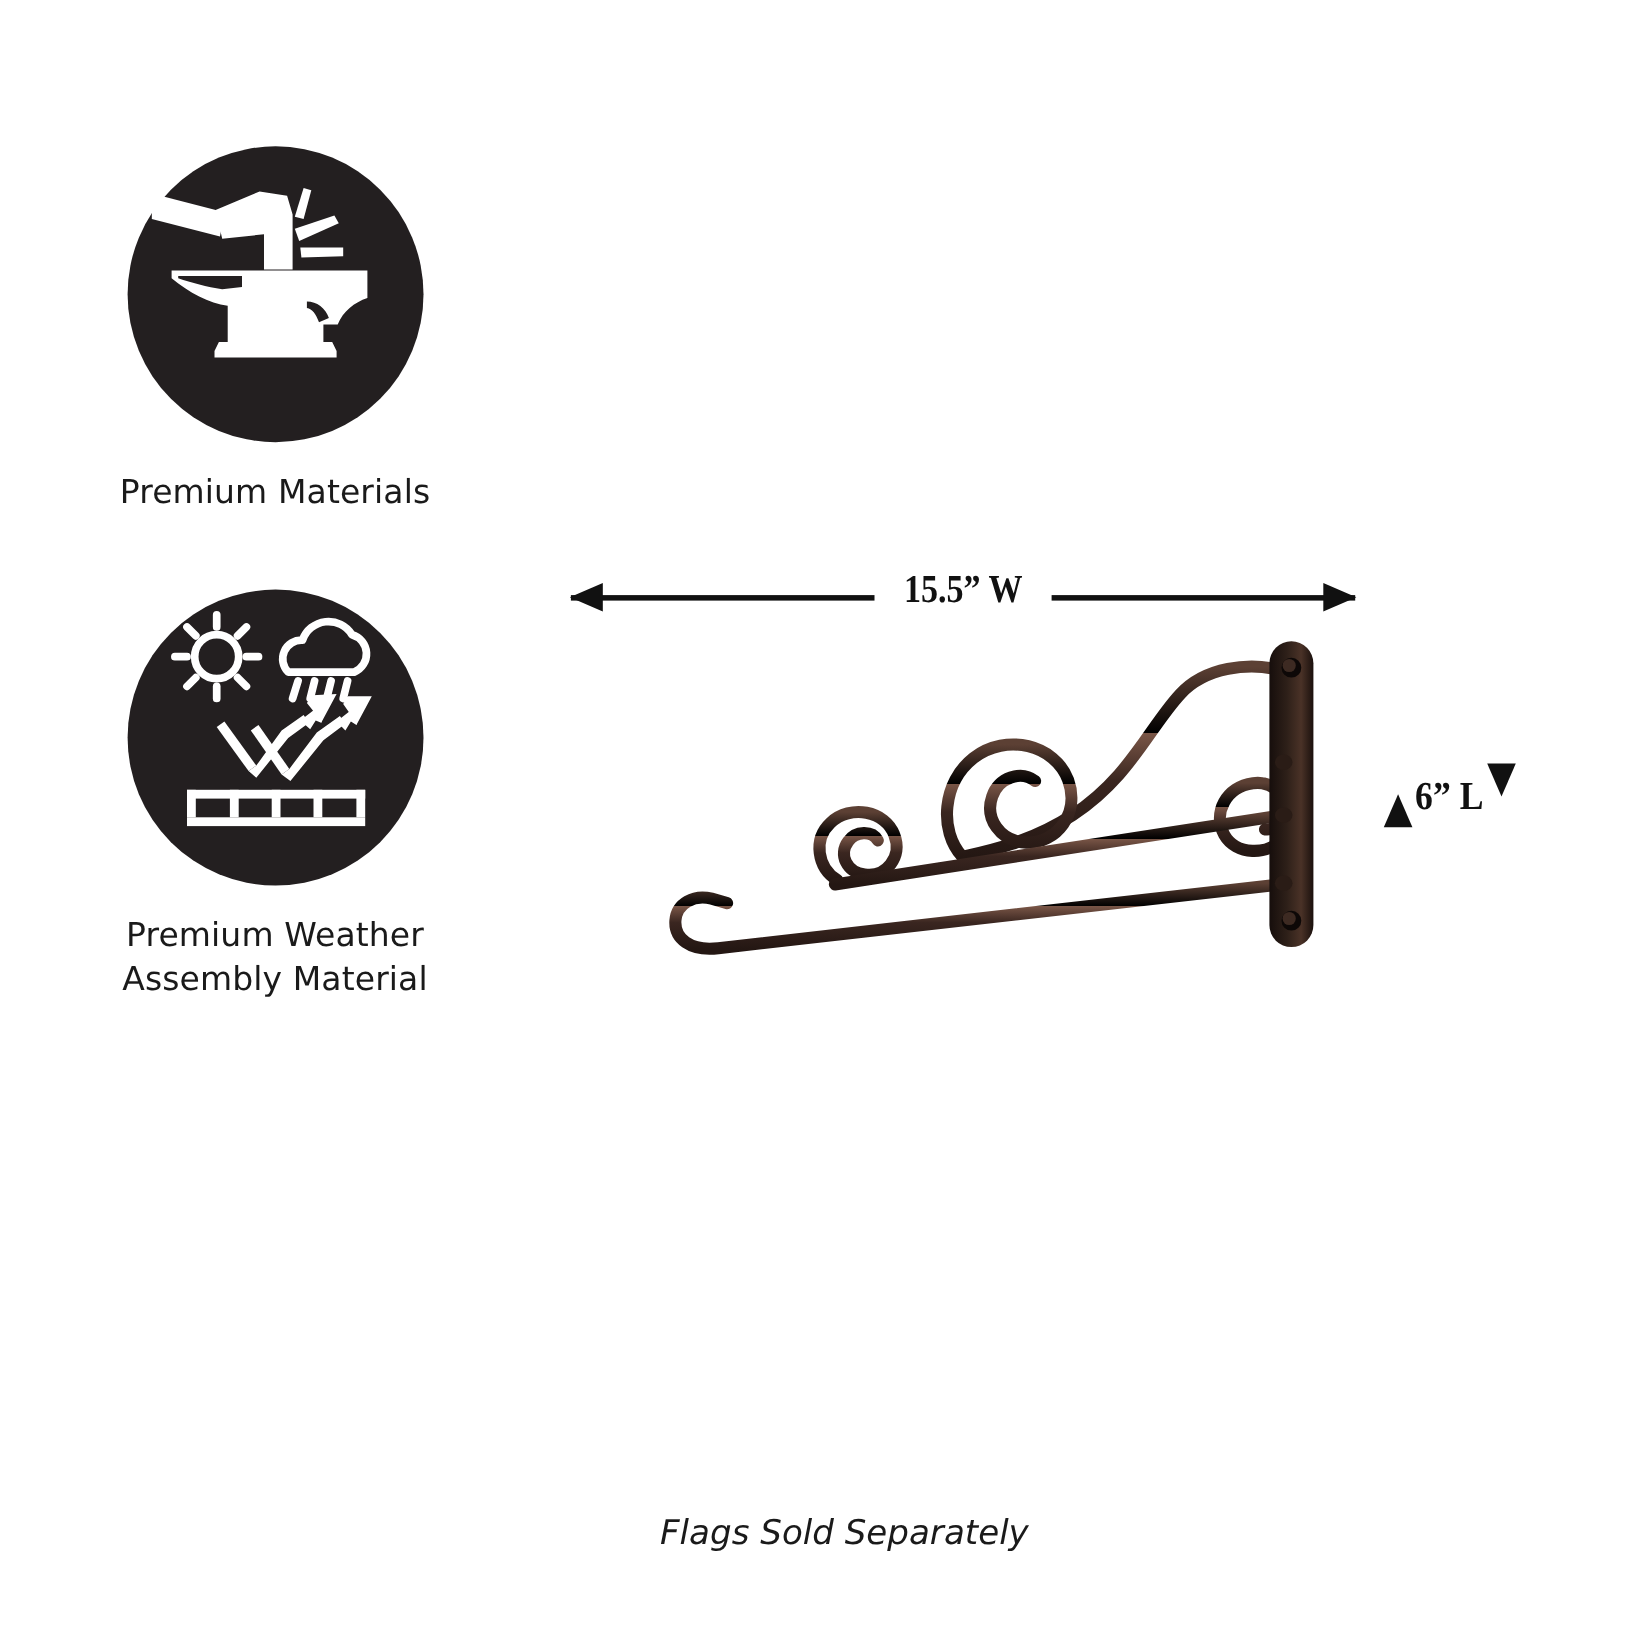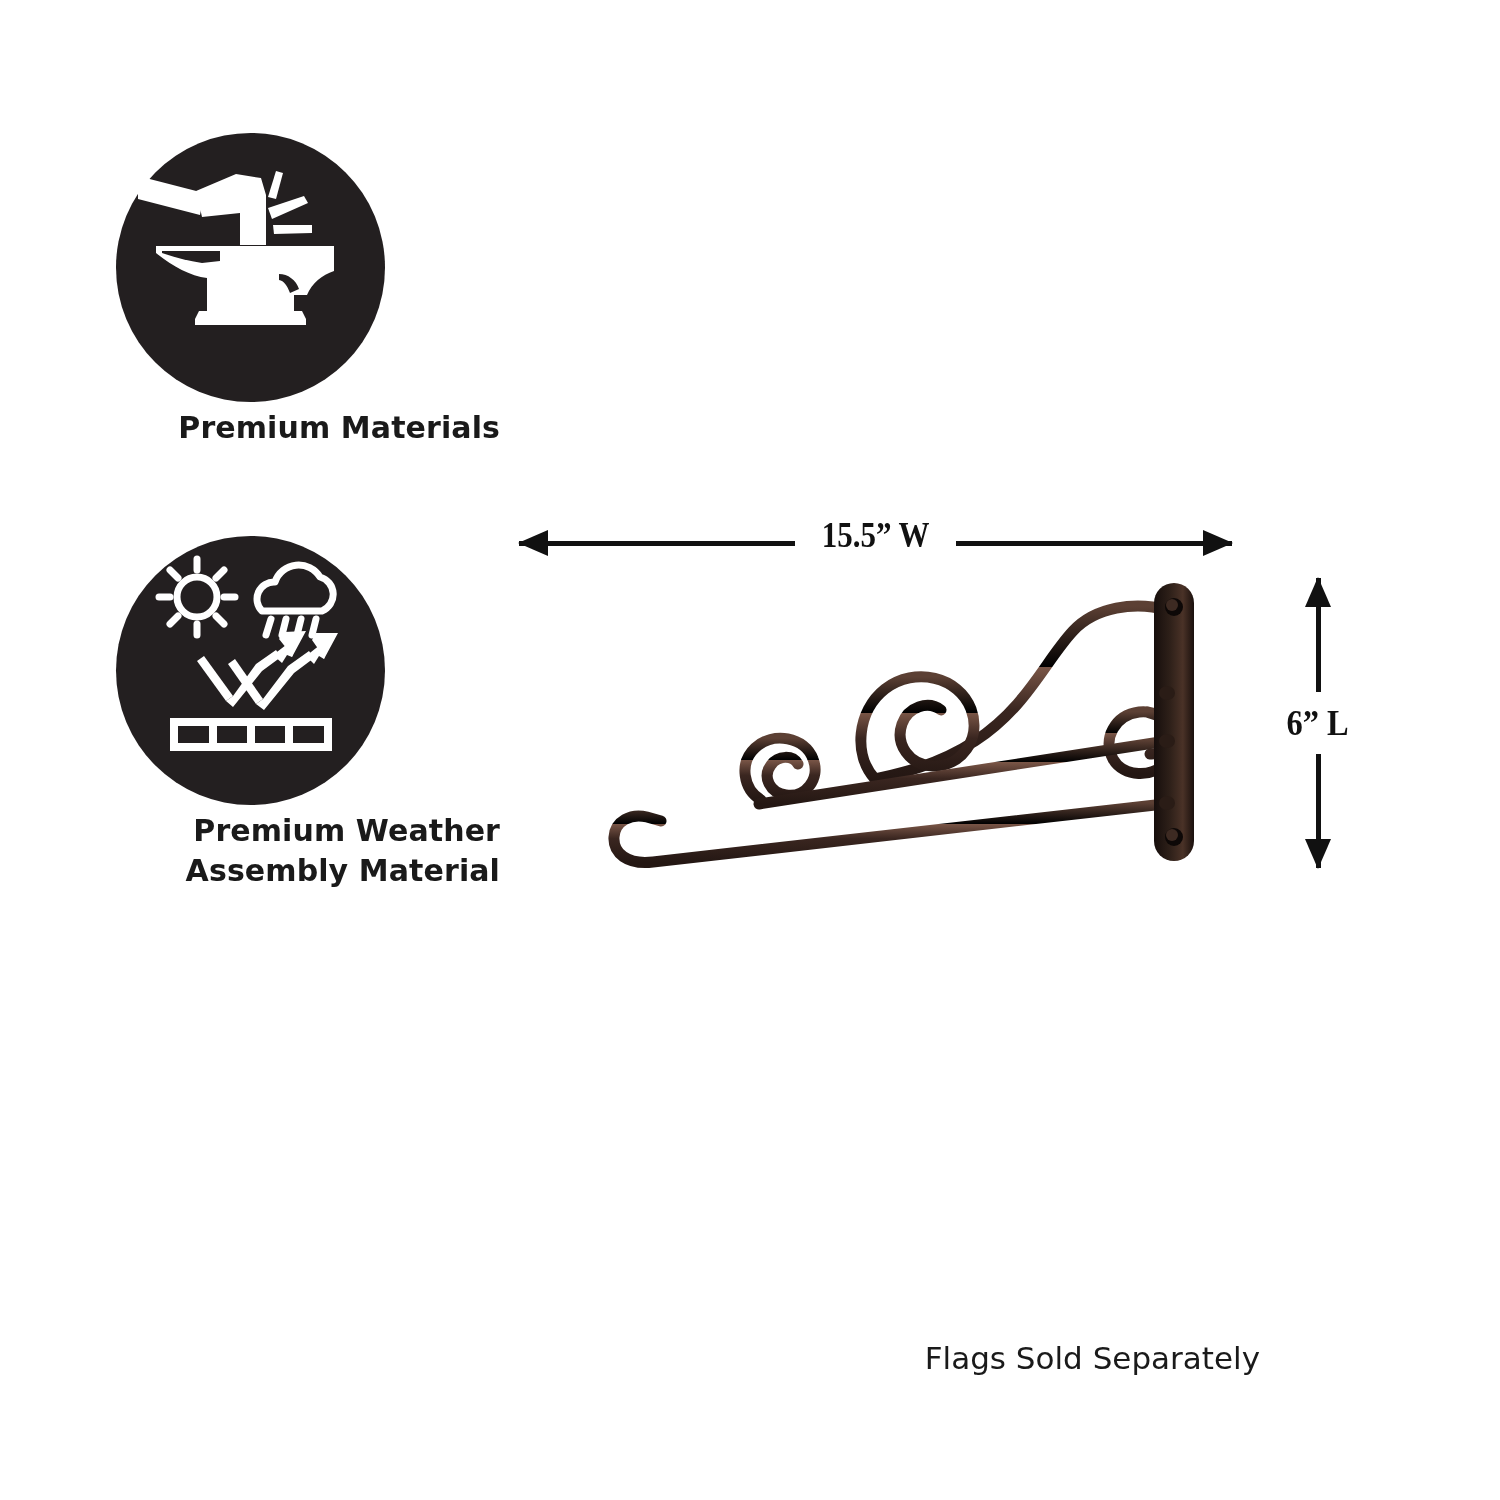--- a/index.html
+++ b/index.html
@@ -35,28 +35,27 @@
   }
   .feature-badge svg {
     position: absolute;
     left: 0;
     top: 0;
     width: 269px;
     height: 269px;
     display: block;
   }
   .feature-label {
-    margin-top: 6px;
+    margin-top: 26px;
     font-family: "DejaVu Sans", "Liberation Sans", sans-serif;
     font-size: 30px;
     line-height: 40px;
     color: #1a1a1a;
-    font-weight: 700;
+    font-weight: 400;
     letter-spacing: 0.1px;
-    text-align: right;
   }
 
   
   .dim-h {
     position: absolute;
     left: 519px;
     top: 500px;
     width: 713px;
     height: 56px;
     display: flex;
@@ -105,21 +104,21 @@
     transform: scaleX(0.86);
   }
 
   .dim-v {
     position: absolute;
     left: 1258px;
     top: 578px;
     width: 120px;
     height: 290px;
     display: flex;
-    flex-direction: column;
+    flex-direction: row;
     align-items: center;
   }
   .dim-v .rule {
     flex: 1 1 auto;
     position: relative;
     width: 26px;
   }
   .dim-v .rule::before {
     content: "";
     position: absolute;
@@ -165,26 +164,27 @@
     top: 565px;
     width: 660px;
     height: 345px;
   }
   #product svg { display: block; width: 660px; height: 345px; }
 
   
   #footnote {
     position: absolute;
     left: 600px;
-    top: 1340px;
+    top: 1376px;
     width: 660px;
-    text-align: right;
+    text-align: left;
     font-family: "DejaVu Sans", "Liberation Sans", sans-serif;
     font-size: 31px;
     color: #1a1a1a;
+    font-style: italic;
   }
 </style>
 </head>
 <body>
 
 <div id="page">
 
   <div class="feature" style="top:133px;">
     <div class="feature-badge">
       <svg viewBox="0 0 269 269" xmlns="http://www.w3.org/2000/svg">

